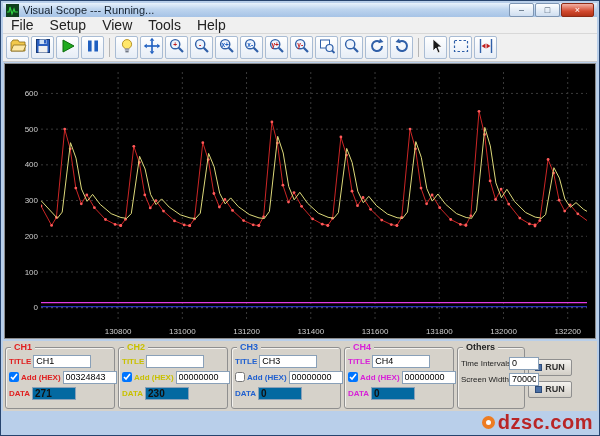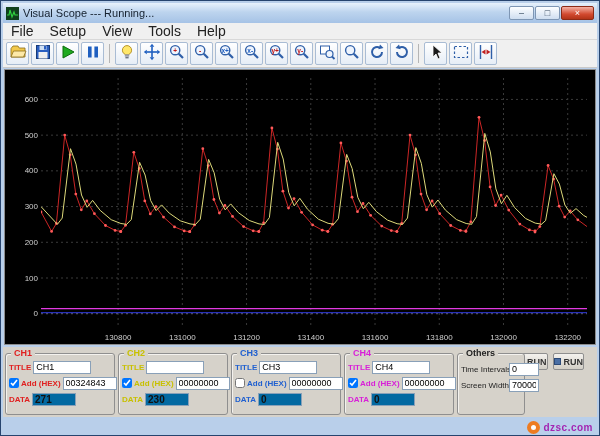--- a/index.html
+++ b/index.html
@@ -7,21 +7,21 @@
   .win{
     width:600px;height:436px;
     border:1px solid #27446e;
     background:#b9cfea;
     padding:2px;
     position:relative;
     font-family:"Liberation Sans",sans-serif;
     overflow:hidden;
   }
   
-  .titlebar{height:20px;display:flex;align-items:center;padding:4px 3px;gap:4px;
+  .titlebar{height:14px;display:flex;align-items:center;padding:4px 3px;gap:4px;
     background:linear-gradient(#e8f2fc,#bdd4ee 45%,#a6c3e6);}
   .appicon{width:13px;height:13px;display:inline-flex;}
   .title{font-size:11px;color:#15212f;flex:1;white-space:nowrap;overflow:hidden;}
   .winbtns{display:flex;gap:1px;}
   .wbtn{width:25px;height:14px;border:1px solid #7e96b4;border-radius:2px;
     background:linear-gradient(#fdfeff,#cfdef0);display:flex;align-items:center;justify-content:center;
     font-size:9px;line-height:1;color:#33475e;}
   .wbtn.close{width:33px;background:linear-gradient(#f4b1a4,#d2492f 60%,#b23318);color:#fff;border-color:#8c2a16;}
   
   .menubar{height:17px;background:#f0f0f0;border-bottom:1px solid #d8d8d8;
@@ -44,37 +44,37 @@
       font-size:9px;font-weight:bold;line-height:10px;}
   .crow{display:flex;align-items:center;gap:2px;margin-bottom:2px;height:14px;}
   .clab{font-size:8px;font-weight:bold;white-space:nowrap;}
   .fin{height:13px;font-size:9px;border:1px solid #89a0b8;background:#fff;padding:0 2px;}
   .fin.w58{width:58px;} .fin.w54{width:54px;} .fin.w30{width:30px;}
   .fval{height:13px;min-width:44px;border:1px solid #89a0b8;background:#0369a1;
       font-size:10px;font-weight:bold;color:#111;padding:0 2px;line-height:12px;}
   .cbx{width:10px;height:10px;margin:0;}
   .gb.others{width:68px;padding-top:8px;}
   .gb.others .clab{color:#222;font-weight:normal;font-size:8px;width:46px;}
-  .runcol{display:flex;flex-direction:row;justify-content:center;gap:5px;width:44px;}
+  .runcol{display:flex;flex-direction:column;justify-content:center;gap:5px;width:44px;}
   .runbtn{height:17px;border:1px solid #8f8f8f;border-radius:2px;
       background:linear-gradient(#f4f2ee,#d2cec6);font-size:9px;font-weight:bold;color:#333;
       display:flex;align-items:center;justify-content:center;gap:3px;padding:0;}
   .runicon{width:7px;height:7px;background:#4a6fa5;border:1px solid #2c4a78;display:inline-block;}
   
   .statusbar{height:17px;background:#8b5cf6;display:flex;gap:2px;align-items:center;padding:1px 1px 0;margin-top:28px;}
   .scell{height:15px;border:1px solid;border-color:#9a9a9a #ffffff #ffffff #9a9a9a;
       display:flex;align-items:center;font-size:10px;color:#222;padding:0 5px;white-space:nowrap;overflow:hidden;}
   .scell.left{width:238px;}
   .scell.mid{flex:1;}
   .scell.right{width:92px;}
   
   .watermark{position:absolute;right:6px;bottom:1px;display:flex;align-items:center;gap:3px;
       opacity:.95;z-index:50;pointer-events:none;}
   .wm-ring{width:13px;height:13px;border:4px solid #f07818;border-radius:50%;background:#fff;display:inline-block;}
-  .wm-text{font-size:10px;font-weight:bold;color:#a21caf;letter-spacing:.5px;}
+  .wm-text{font-size:20px;font-weight:bold;color:#b91c1c;letter-spacing:.5px;}
 </style>
 </head>
 <body>
 
 <div class="win">
 
   <div class="titlebar">
     <span class="appicon">
       <svg width="13" height="13" viewBox="0 0 13 13">
           <rect width="13" height="13" fill="#10401c"></rect>

